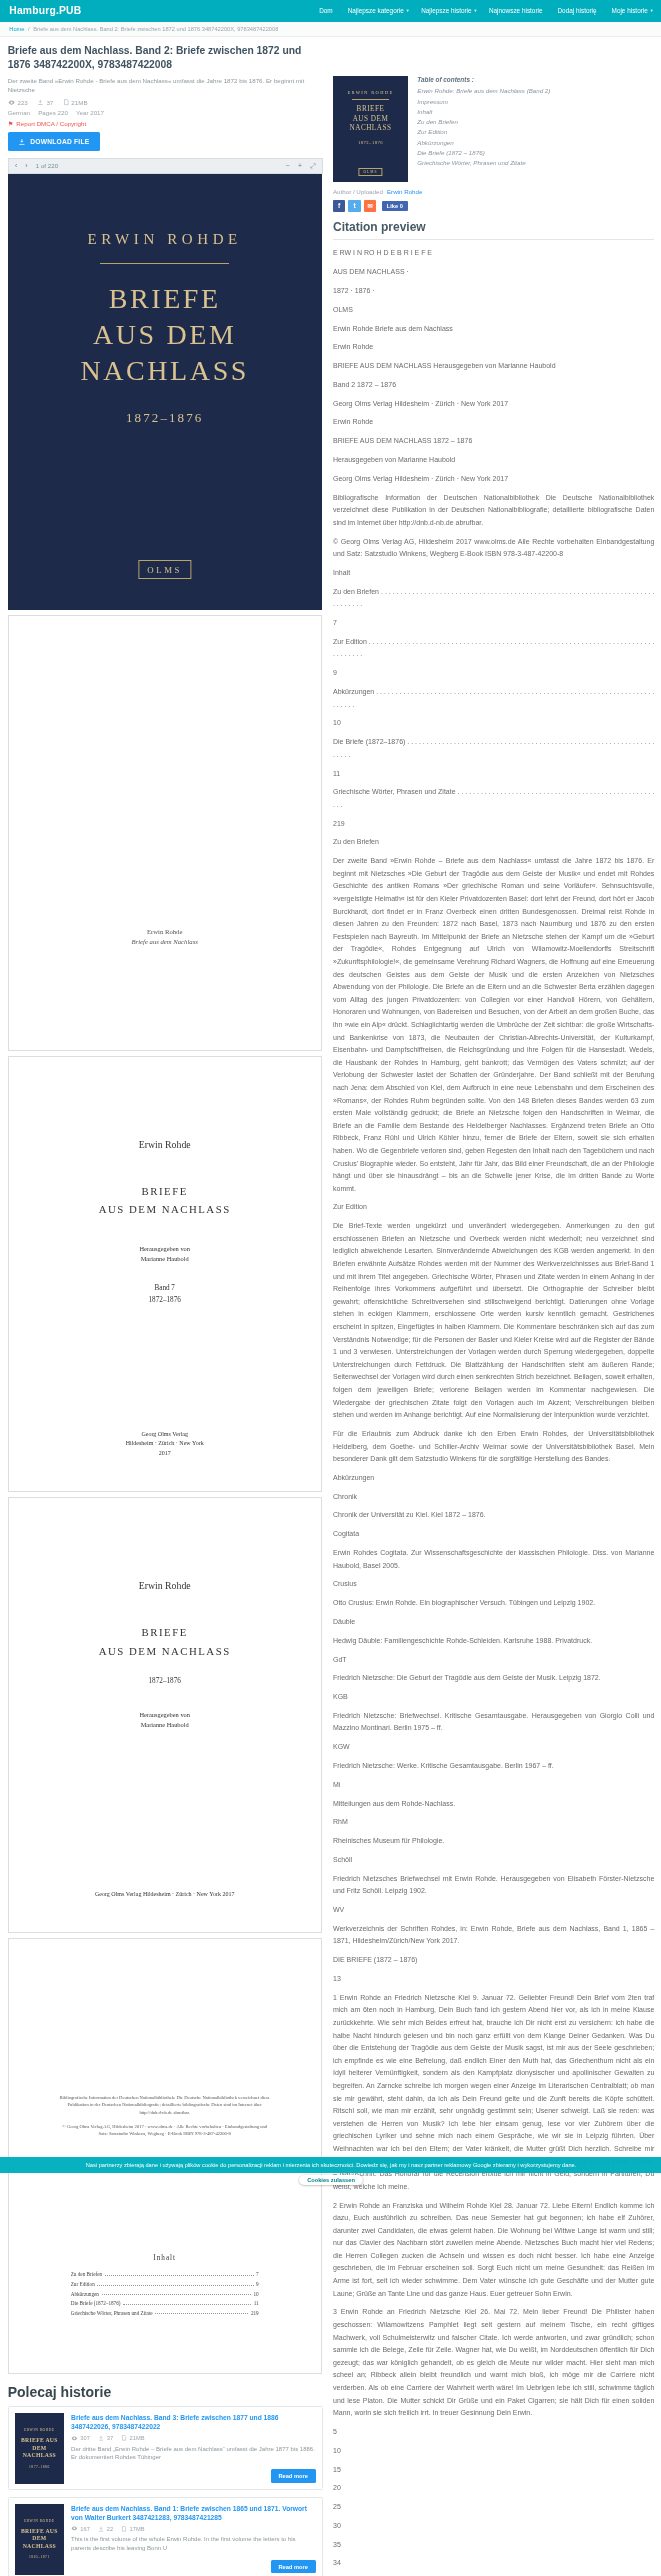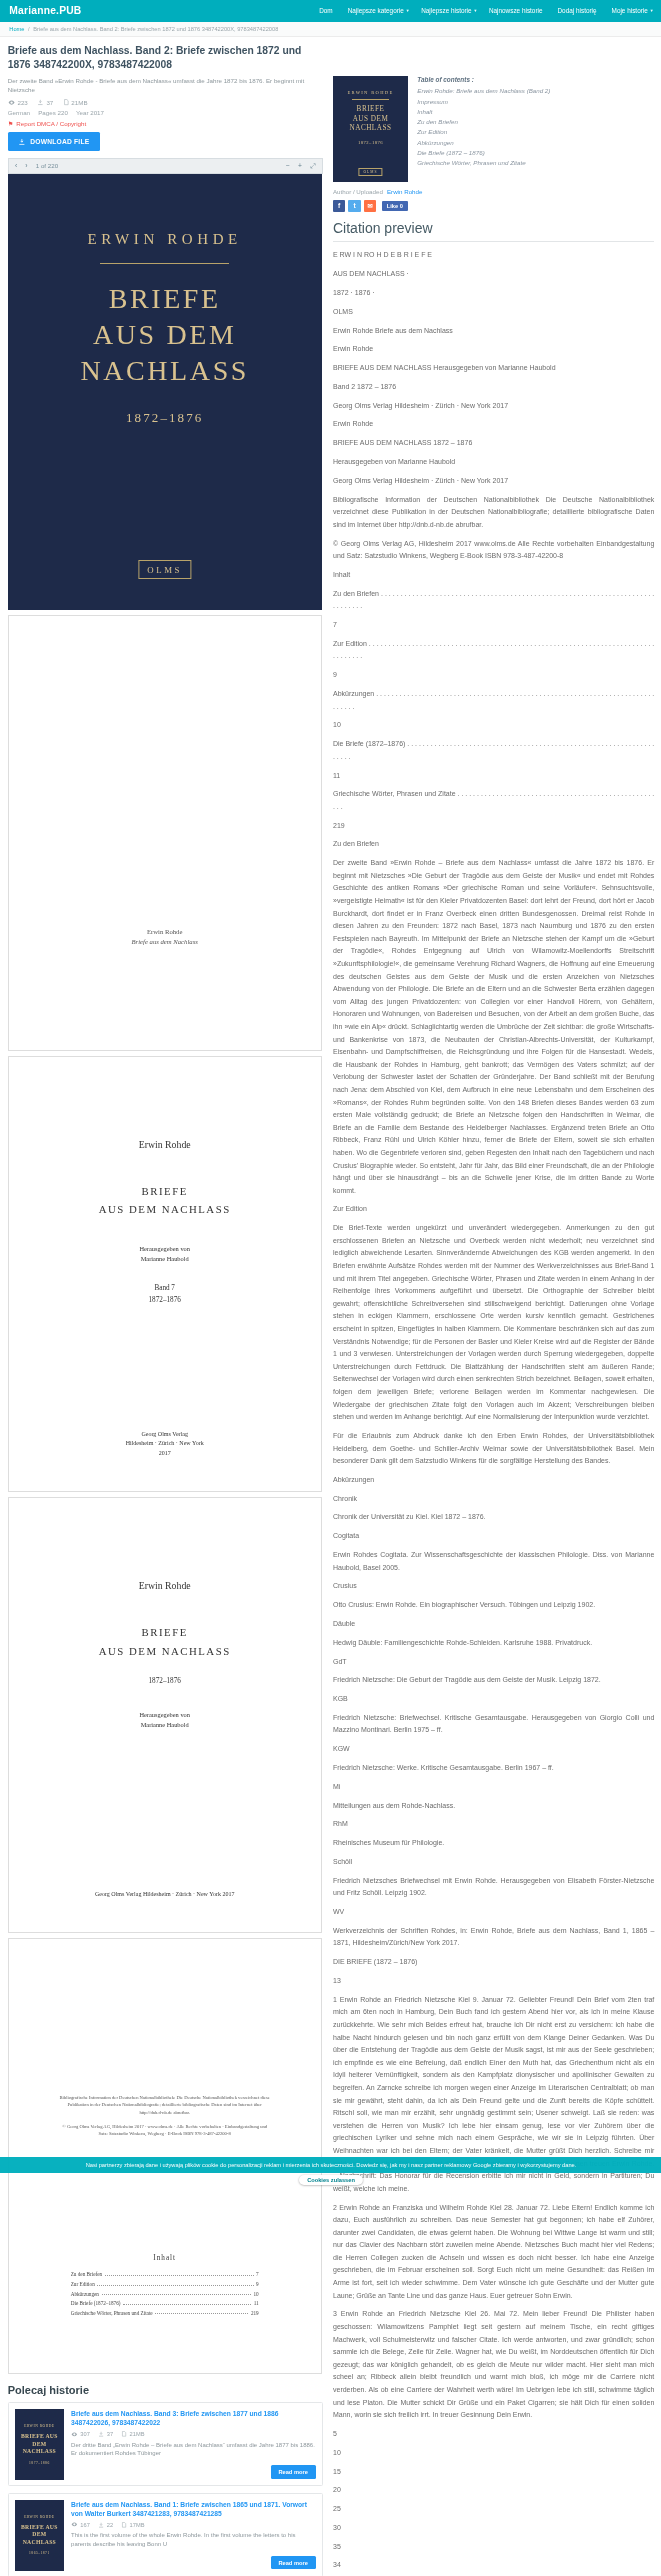--- a/index.html
+++ b/index.html
@@ -67,21 +67,21 @@
 
   .imp { position:absolute; top:155px; left:49px; right:49px; font-size:4.6px; color:#555;
          text-align:center; line-height:1.55; }
   .imp p { margin-bottom:7.2px; }
   .inhalt { position:absolute; bottom:54px; left:62px; right:62px; color:#333; }
   .inh-h { text-align:center; font-size:7.2px; letter-spacing:1px; margin-bottom:9.3px; }
   .inh-row { display:flex; align-items:flex-end; font-size:5.2px; color:#444; margin-bottom:3.6px; }
   .inh-lead { flex:1; border-bottom:0.5px dotted #999; margin:0 2.6px 1.5px; }
 
   
-  .rec-h { font-size:11px; font-weight:bold; color:#37474f; margin:9.3px 0 6.2px; }
+  .rec-h { font-size:14px; font-weight:bold; color:#37474f; margin:9.3px 0 6.2px; }
   .card { display:flex; gap:7.2px; border:0.5px solid #e4e7e9; border-radius:1.5px; padding:6.2px;
           margin-bottom:6.7px; height:84px; background:#fff; }
   .thumb { width:49px; height:71px; flex:none; display:flex; flex-direction:column; justify-content:center;
            align-items:center; text-align:center; gap:4.6px; padding:3.1px; font-family:"Liberation Serif", serif; }
   .thumb .t0 { font-size:3.6px; letter-spacing:0.5px; }
   .thumb .t1 { font-size:5.7px; font-weight:bold; line-height:1.35; letter-spacing:0.3px; }
   .thumb .t2 { font-size:3.6px; letter-spacing:0.5px; }
   .card-body { flex:1; min-width:0; display:flex; flex-direction:column; }
   .card-title { color:#2196f3; font-size:6.7px; font-weight:bold; line-height:1.35; margin-bottom:3.6px; cursor:pointer; }
   .card-stats { display:flex; gap:8.2px; font-size:5.7px; color:#9aa5ab; margin-bottom:3.1px; }
@@ -104,39 +104,39 @@
   .toc-label { font-weight:bold; color:#5f7180; margin-bottom:3.1px; font-size:6.4px; }
   .toc-item { color:#8a95a0; line-height:1.65; }
   .author-row { font-size:6.2px; color:#9aa5ab; margin:2.1px 0 4.1px; display:flex; gap:4.1px; }
   .author-name { color:#2196f3; cursor:pointer; }
   .social { display:flex; gap:3.1px; align-items:center; margin:1px 0 8.2px; }
   .s-icon { width:12.4px; height:12.4px; border-radius:1px; color:#fff; display:flex; align-items:center;
             justify-content:center; font-size:6.7px; font-weight:bold; cursor:pointer; }
   .s-fb { background:#3b5998; } .s-tw { background:#55acee; } .s-mail { background:#ff7043; font-size:6.2px; }
   .like-btn { background:#4267b2; color:#fff; font-size:5.7px; font-weight:bold; padding:2.1px 5.2px;
               border-radius:1px; margin-left:2.1px; cursor:pointer; }
-  .cit-h { font-size:14px; font-weight:normal; color:#455a64; }
+  .cit-h { font-size:12px; font-weight:bold; color:#455a64; }
   .cit-hr { border:none; border-top:0.5px solid #e2e5e7; margin:4.6px 0 7.7px; }
   .cit p { font-size:7px; color:#6b6b6b; line-height:1.8; margin-bottom:6.2px; text-align:justify; word-break:break-word; }
 
   
   .cookie { position:absolute; left:0; right:0; top:2157px; z-index:30; }
   .cookie-bar { background:rgba(0,174,189,.97); color:#fff; font-size:5.7px; height:15.5px;
                 display:flex; align-items:center; justify-content:center; padding:0 15.5px; text-align:center; }
   .cookie-btn { position:absolute; top:17.5px; left:50%; transform:translateX(-50%); background:#fff;
                 color:#00838f; font-size:5.7px; font-weight:bold; padding:2.1px 8.2px; border-radius:6.2px;
                 box-shadow:0 0.5px 2.1px rgba(0,0,0,.35); cursor:pointer; white-space:nowrap; }
 
   svg { display:block; }
 </style>
 </head>
 <body>
 
 <div class="topbar">
-  <span class="logo">Marianne.PUB</span>
+  <span class="logo">Hamburg.PUB</span>
   <nav class="nav">
 
   <div class="nav-item">
       <span>Dom</span>
       <span class="caret"></span>
     </div>
       <div class="nav-item">
       <span>Najlepsze kategorie</span>
       <span class="caret">▾</span>
     </div>

